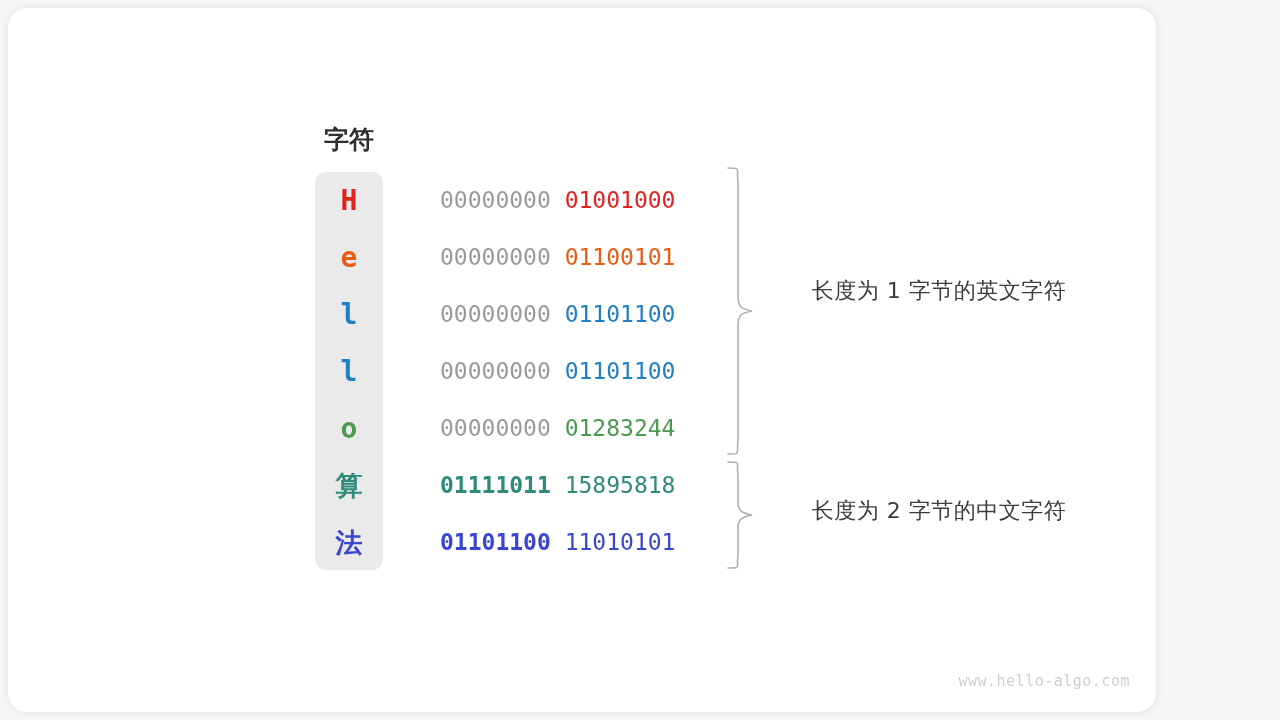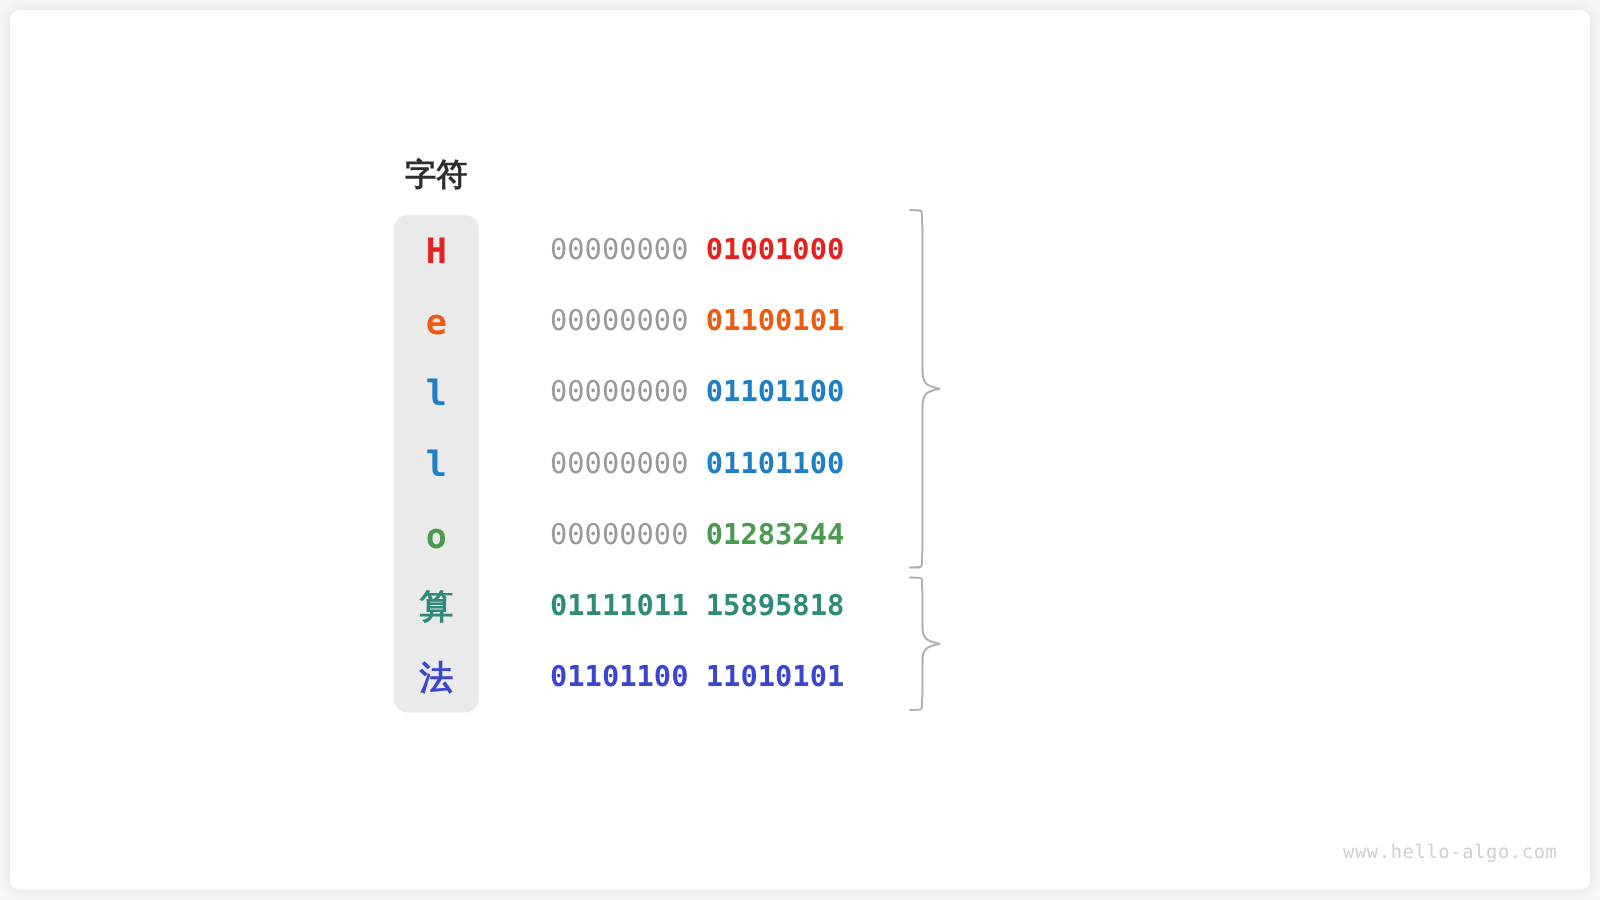--- a/index.html
+++ b/index.html
@@ -11,24 +11,24 @@
     width: 1280px;
     height: 720px;
     overflow: hidden;
     font-family: "Liberation Sans", "DejaVu Sans", sans-serif;
   }
 
   #card {
     position: absolute;
     left: 8px;
     top: 8px;
-    width: 1264px;
+    width: 1148px;
     height: 704px;
     background: #ffffff;
-    border-radius: 8px;
+    border-radius: 19px;
     box-shadow: 0 0 10px rgba(0,0,0,0.10);
     overflow: hidden;
   }
 
   
   .col-header {
     position: absolute;
     font-weight: bold;
     color: #2e2e2e;
     white-space: nowrap;
@@ -92,21 +92,21 @@
   }
   .byte-pad {
     color: #9a9a9a;
     font-weight: normal;
   }
   .byte-hi {
     font-weight: bold;
     text-align: right;
   }
   .byte-lo {
-    font-weight: bold;
+    font-weight: normal;
   }
 
   
   .brace {
     position: absolute;
     overflow: visible;
   }
 
   
   .annotation {
@@ -181,18 +181,22 @@
     <path d="M 6 2
              C 20 2, 14 2, 16 14
              L 16 42
              C 16 51, 20 53, 30 55
              C 20 57, 16 59, 16 68
              L 16 96
              C 14 108, 20 108, 6 108" fill="none" stroke="#b0b0b0" stroke-width="1.6" stroke-linecap="round"></path>
   </svg>
 
   <div class="annotation" id="annotation-1" style="left:768px; top:268px; width:326px;">
+    <span class="main">长度为 1 字节的英文字符</span>
   </div>
 
+  <div class="annotation" id="annotation-2" style="left:768px; top:488px; width:326px;">
+    <span class="main">长度为 2 字节的中文字符</span>
+  </div>
 
   <div id="watermark">www.hello-algo.com</div>
 
 </div>
 
 </body></html>

